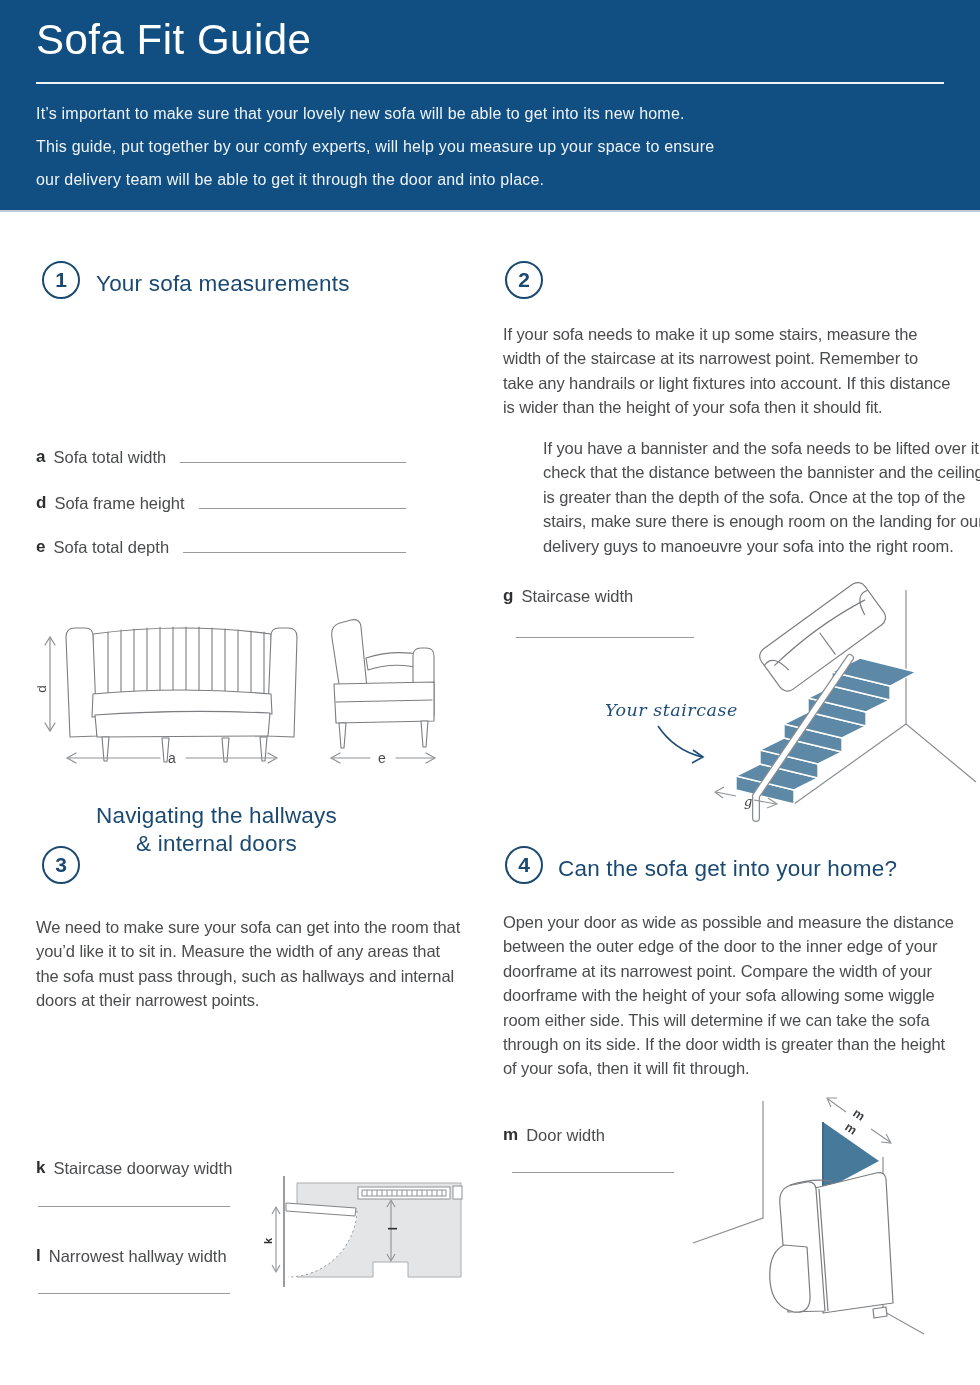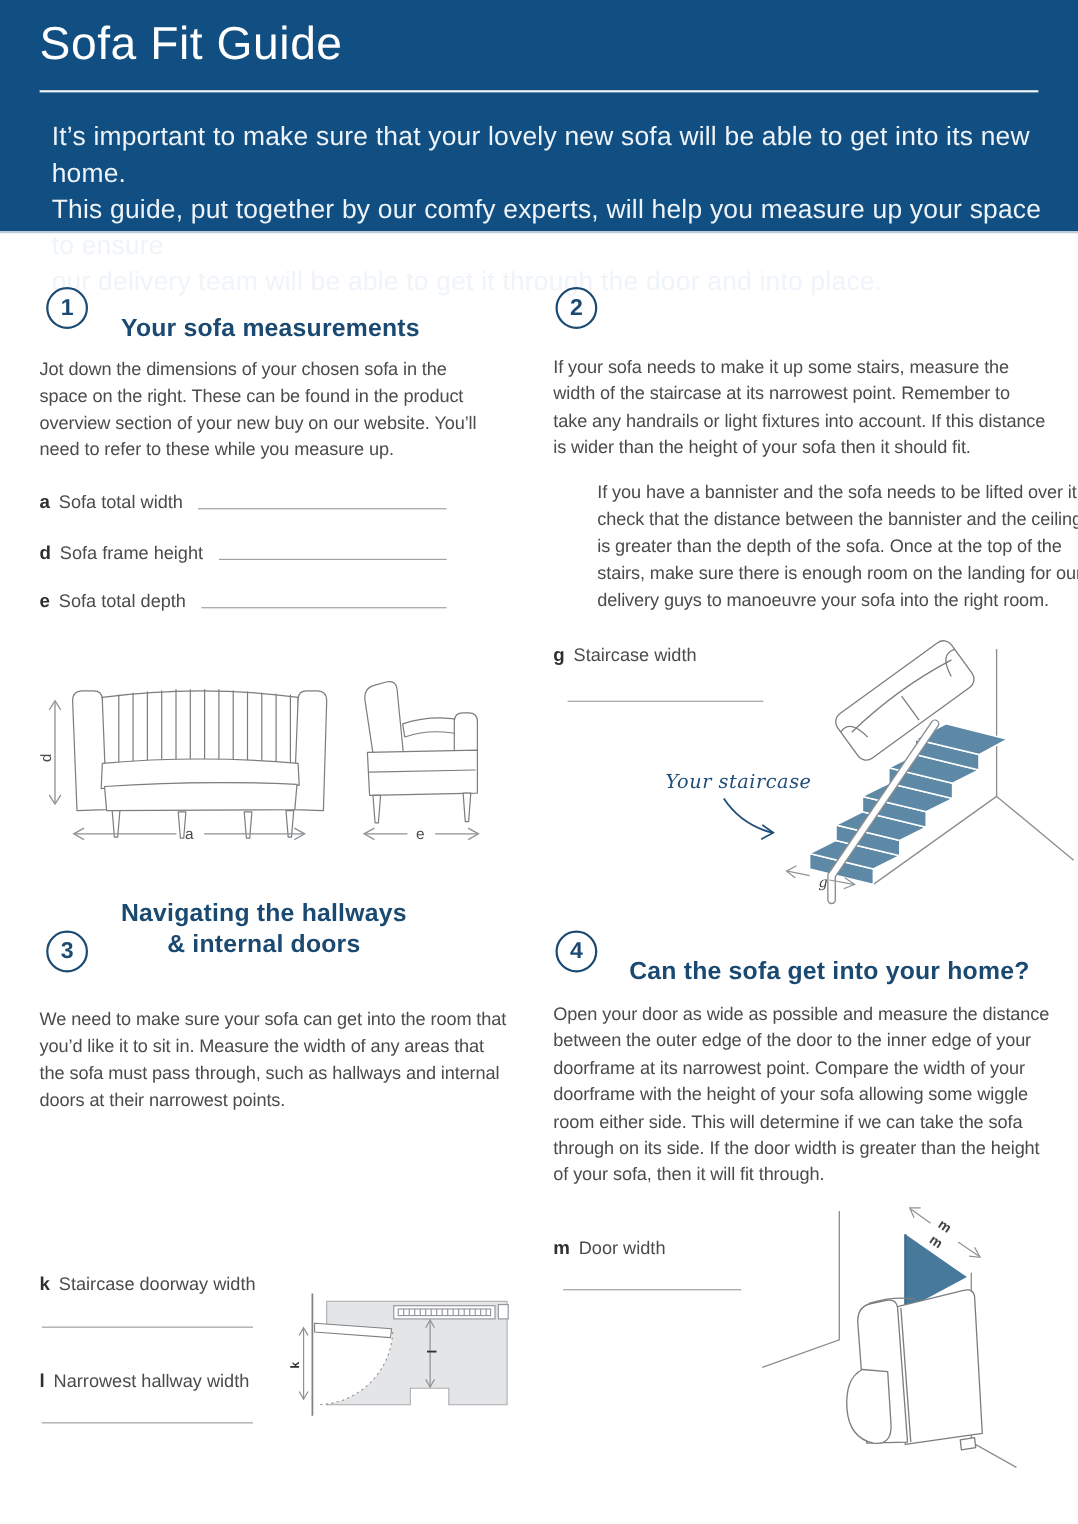--- a/index.html
+++ b/index.html
@@ -5,28 +5,28 @@
   html,body{margin:0;padding:0;background:#ffffff;}
   .page{position:relative;width:980px;height:1385px;background:#ffffff;overflow:hidden;
         font-family:"Liberation Sans","DejaVu Sans",sans-serif;}
 
   
   .band{position:absolute;top:0;left:0;width:980px;height:210px;background:#114e81;
         box-shadow:0 2px 0 rgba(125,150,175,.5);}
   .band h1{position:absolute;left:36px;top:16px;margin:0;font-size:42px;font-weight:400;
            color:#ffffff;letter-spacing:0.5px;}
   .band .rule{position:absolute;left:36px;top:82px;width:908px;height:2px;background:#eef3f8;}
-  .band .intro{position:absolute;left:36px;top:97px;width:920px;margin:11px;font-size:24px;
+  .band .intro{position:absolute;left:36px;top:97px;width:920px;margin:0;font-size:16px;
            line-height:33px;color:#eef4f9;white-space:pre-line;font-weight:400;letter-spacing:0.2px;}
 
   
   .circle{position:absolute;width:38px;height:38px;border:2.5px solid #1a4971;border-radius:50%;
           display:flex;align-items:center;justify-content:center;font-size:21px;font-weight:700;
           color:#1a4971;box-sizing:border-box;}
-  .h2{position:absolute;margin:16px;font-size:22.5px;font-weight:700;color:#1a4971;
+  .h2{position:absolute;margin:2px;font-size:22.5px;font-weight:400;color:#1a4971;
       letter-spacing:0.2px;white-space:pre-line;line-height:28px;}
 
   
   .p{position:absolute;margin:0;font-size:16.5px;line-height:24.4px;color:#4a4b4d;
      white-space:pre-line;letter-spacing:-0.1px;}
 
   
   .fld{position:absolute;display:flex;align-items:flex-end;font-size:16.5px;color:#4a4b4d;}
   .fld .key{font-size:17px;font-weight:700;color:#2e2f31;margin-right:8px;}
   .fld .growline{flex:1;border-bottom:1px solid #97999c;margin-left:14px;margin-bottom:4px;height:1px;}
@@ -46,24 +46,20 @@
     <div class="rule"></div>
     <p class="intro">It’s important to make sure that your lovely new sofa will be able to get into its new home.
 This guide, put together by our comfy experts, will help you measure up your space to ensure
 our delivery team will be able to get it through the door and into place.</p>
   </header>
 
   <div class="circle" style="left:42px;top:261px;">
     <span>1</span>
   </div>
   <h2 class="h2" style="left:94px;top:268px;">Your sofa measurements</h2>
-  <p class="p" style="left:36px;top:324px;width:420px;">Jot down the dimensions of your chosen sofa in the
-space on the right. These can be found in the product
-overview section of your new buy on our website. You’ll
-need to refer to these while you measure up.</p>
 
   <div class="fld" style="left:36px;top:447px;width:370px;">
     <span class="key">a</span>
     <span>Sofa total width</span>
     <span class="growline"></span>
   </div>
   <div class="fld" style="left:36px;top:493px;width:370px;">
     <span class="key">d</span>
     <span>Sofa frame height</span>
     <span class="growline"></span>

